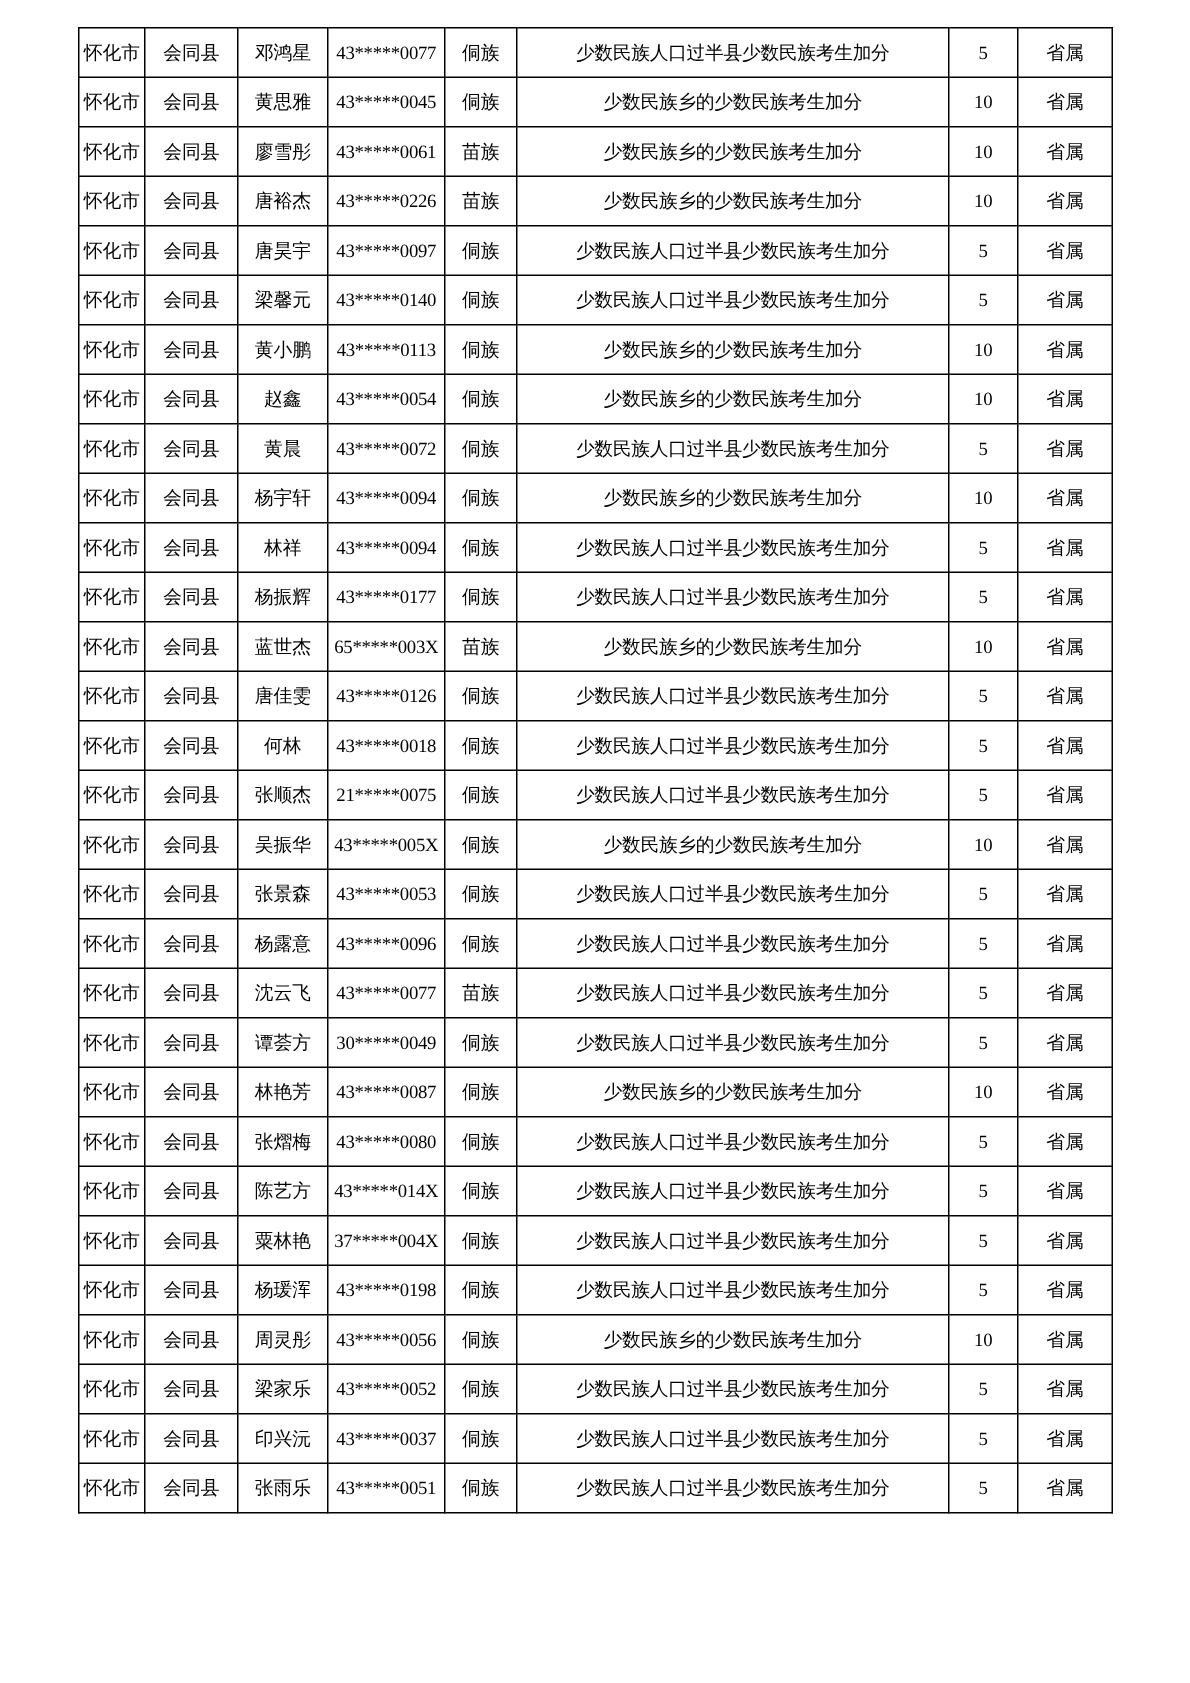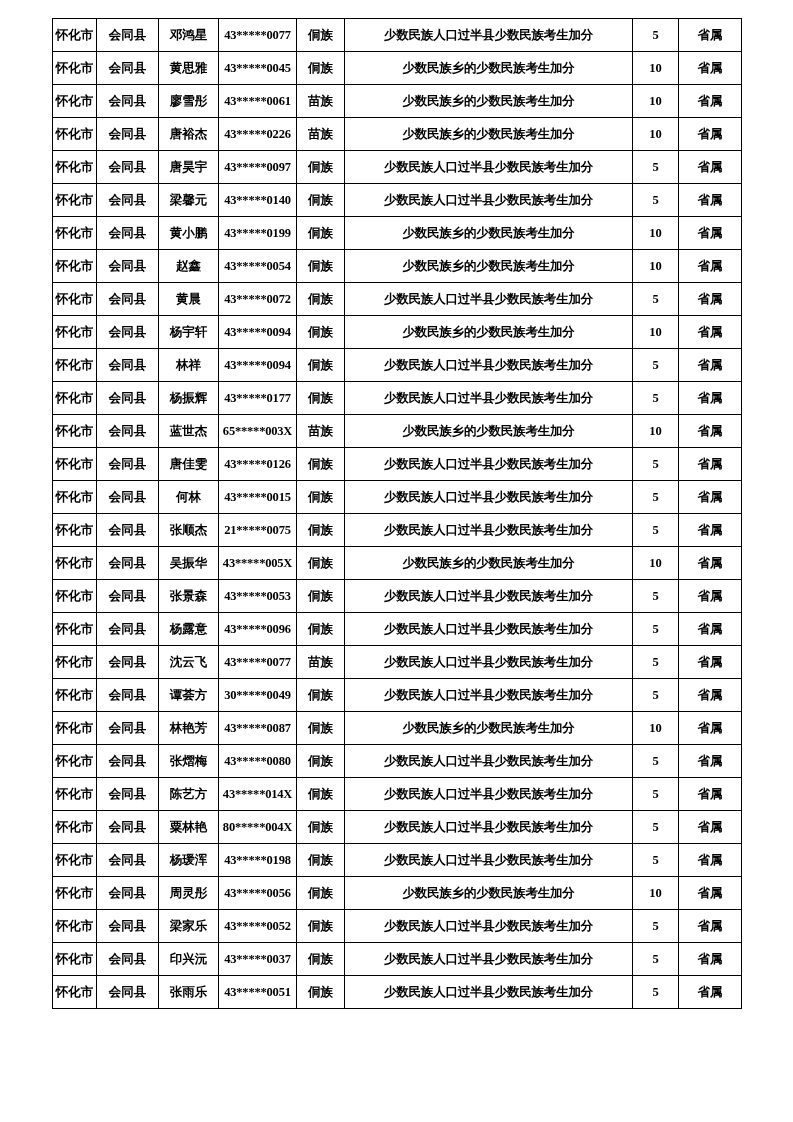--- a/index.html
+++ b/index.html
@@ -12,21 +12,20 @@
     height: 1122px;
     font-family: "Liberation Serif", "DejaVu Serif", serif;
     color: #000000;
   }
   .page {
     width: 736px;
     height: 1122px;
     position: relative;
     box-sizing: border-box;
     padding: 18px 52px 0 52px;
-    font-weight: bold;
   }
   table.roster {
     border-collapse: collapse;
     width: 689px;
     table-layout: fixed;
   }
   table.roster td {
     border: 1px solid #000000;
     font-size: 12.5px;
     line-height: 1.15;
@@ -142,21 +141,21 @@
           <td class="idnum">43*****0140</td>
           <td class="ethnic">侗族</td>
           <td class="reason">少数民族人口过半县少数民族考生加分</td>
           <td class="points">5</td>
           <td class="level">省属</td>
         </tr>
         <tr>
           <td class="city">怀化市</td>
           <td class="county">会同县</td>
           <td class="name">黄小鹏</td>
-          <td class="idnum">43*****0199</td>
+          <td class="idnum">43*****0113</td>
           <td class="ethnic">侗族</td>
           <td class="reason">少数民族乡的少数民族考生加分</td>
           <td class="points">10</td>
           <td class="level">省属</td>
         </tr>
         <tr>
           <td class="city">怀化市</td>
           <td class="county">会同县</td>
           <td class="name">赵鑫</td>
           <td class="idnum">43*****0054</td>
@@ -222,21 +221,21 @@
           <td class="idnum">43*****0126</td>
           <td class="ethnic">侗族</td>
           <td class="reason">少数民族人口过半县少数民族考生加分</td>
           <td class="points">5</td>
           <td class="level">省属</td>
         </tr>
         <tr>
           <td class="city">怀化市</td>
           <td class="county">会同县</td>
           <td class="name">何林</td>
-          <td class="idnum">43*****0015</td>
+          <td class="idnum">43*****0018</td>
           <td class="ethnic">侗族</td>
           <td class="reason">少数民族人口过半县少数民族考生加分</td>
           <td class="points">5</td>
           <td class="level">省属</td>
         </tr>
         <tr>
           <td class="city">怀化市</td>
           <td class="county">会同县</td>
           <td class="name">张顺杰</td>
           <td class="idnum">21*****0075</td>
@@ -322,21 +321,21 @@
           <td class="idnum">43*****014X</td>
           <td class="ethnic">侗族</td>
           <td class="reason">少数民族人口过半县少数民族考生加分</td>
           <td class="points">5</td>
           <td class="level">省属</td>
         </tr>
         <tr>
           <td class="city">怀化市</td>
           <td class="county">会同县</td>
           <td class="name">粟林艳</td>
-          <td class="idnum">80*****004X</td>
+          <td class="idnum">37*****004X</td>
           <td class="ethnic">侗族</td>
           <td class="reason">少数民族人口过半县少数民族考生加分</td>
           <td class="points">5</td>
           <td class="level">省属</td>
         </tr>
         <tr>
           <td class="city">怀化市</td>
           <td class="county">会同县</td>
           <td class="name">杨瑗浑</td>
           <td class="idnum">43*****0198</td>

